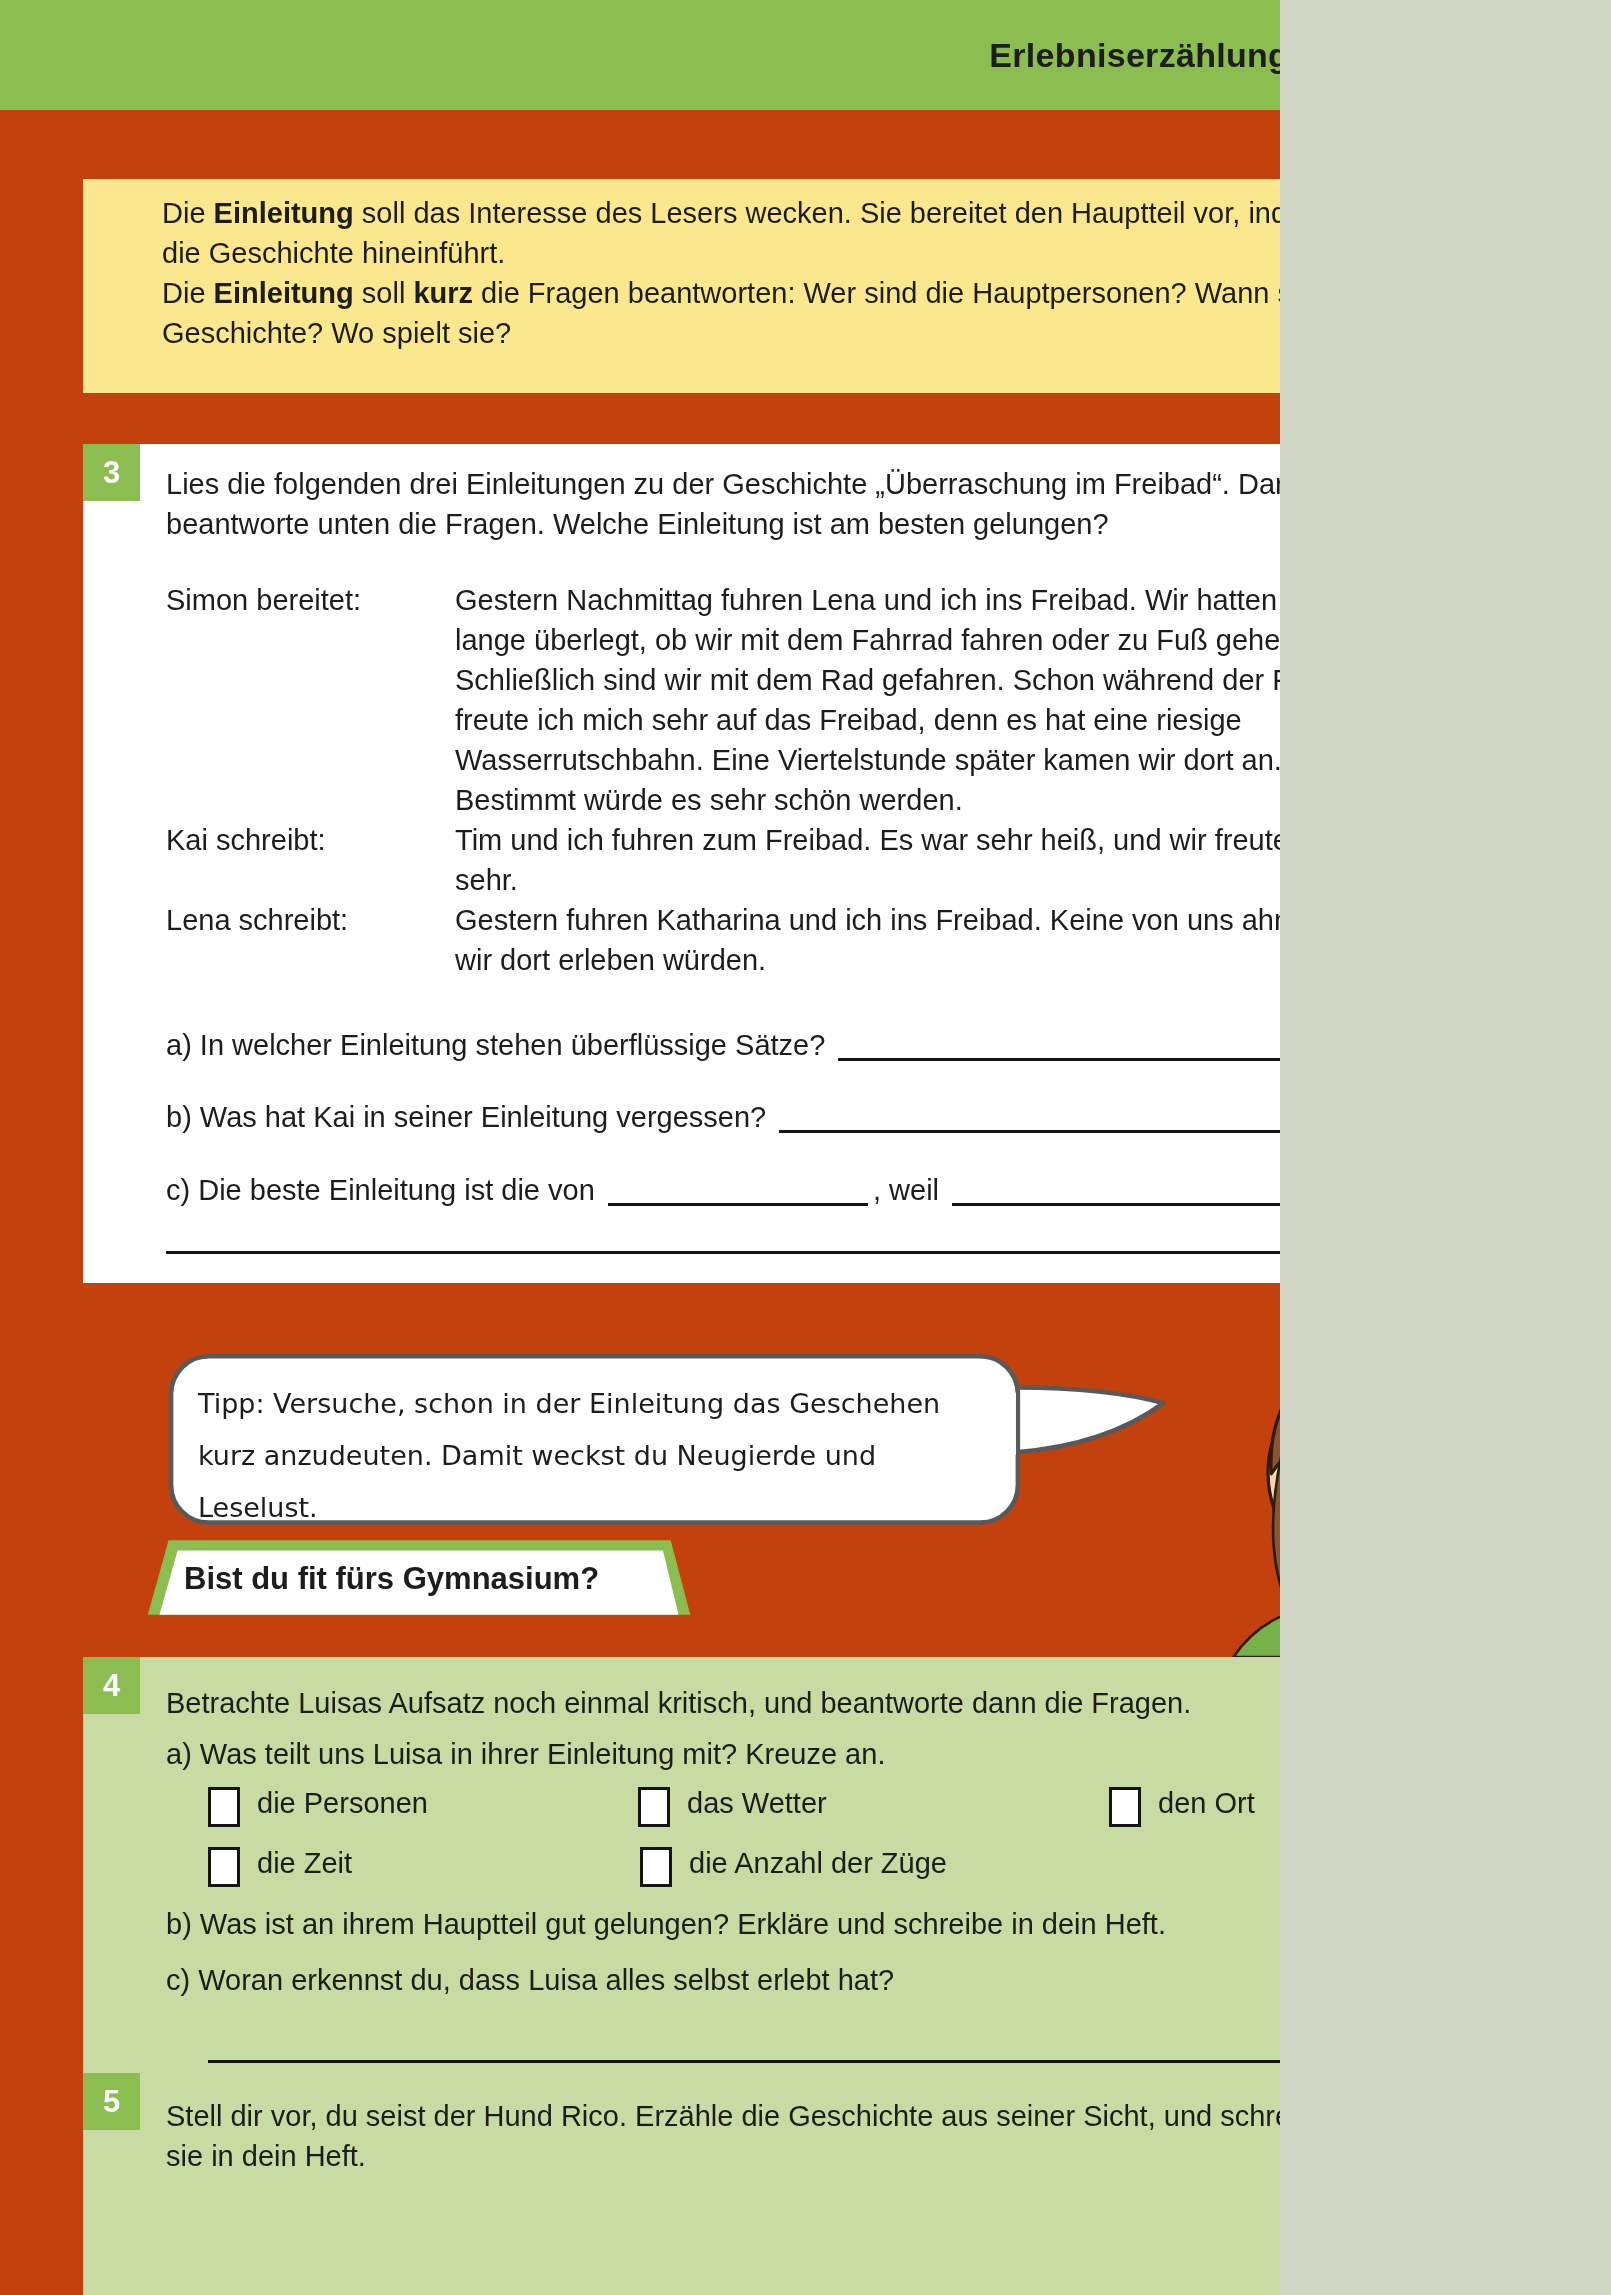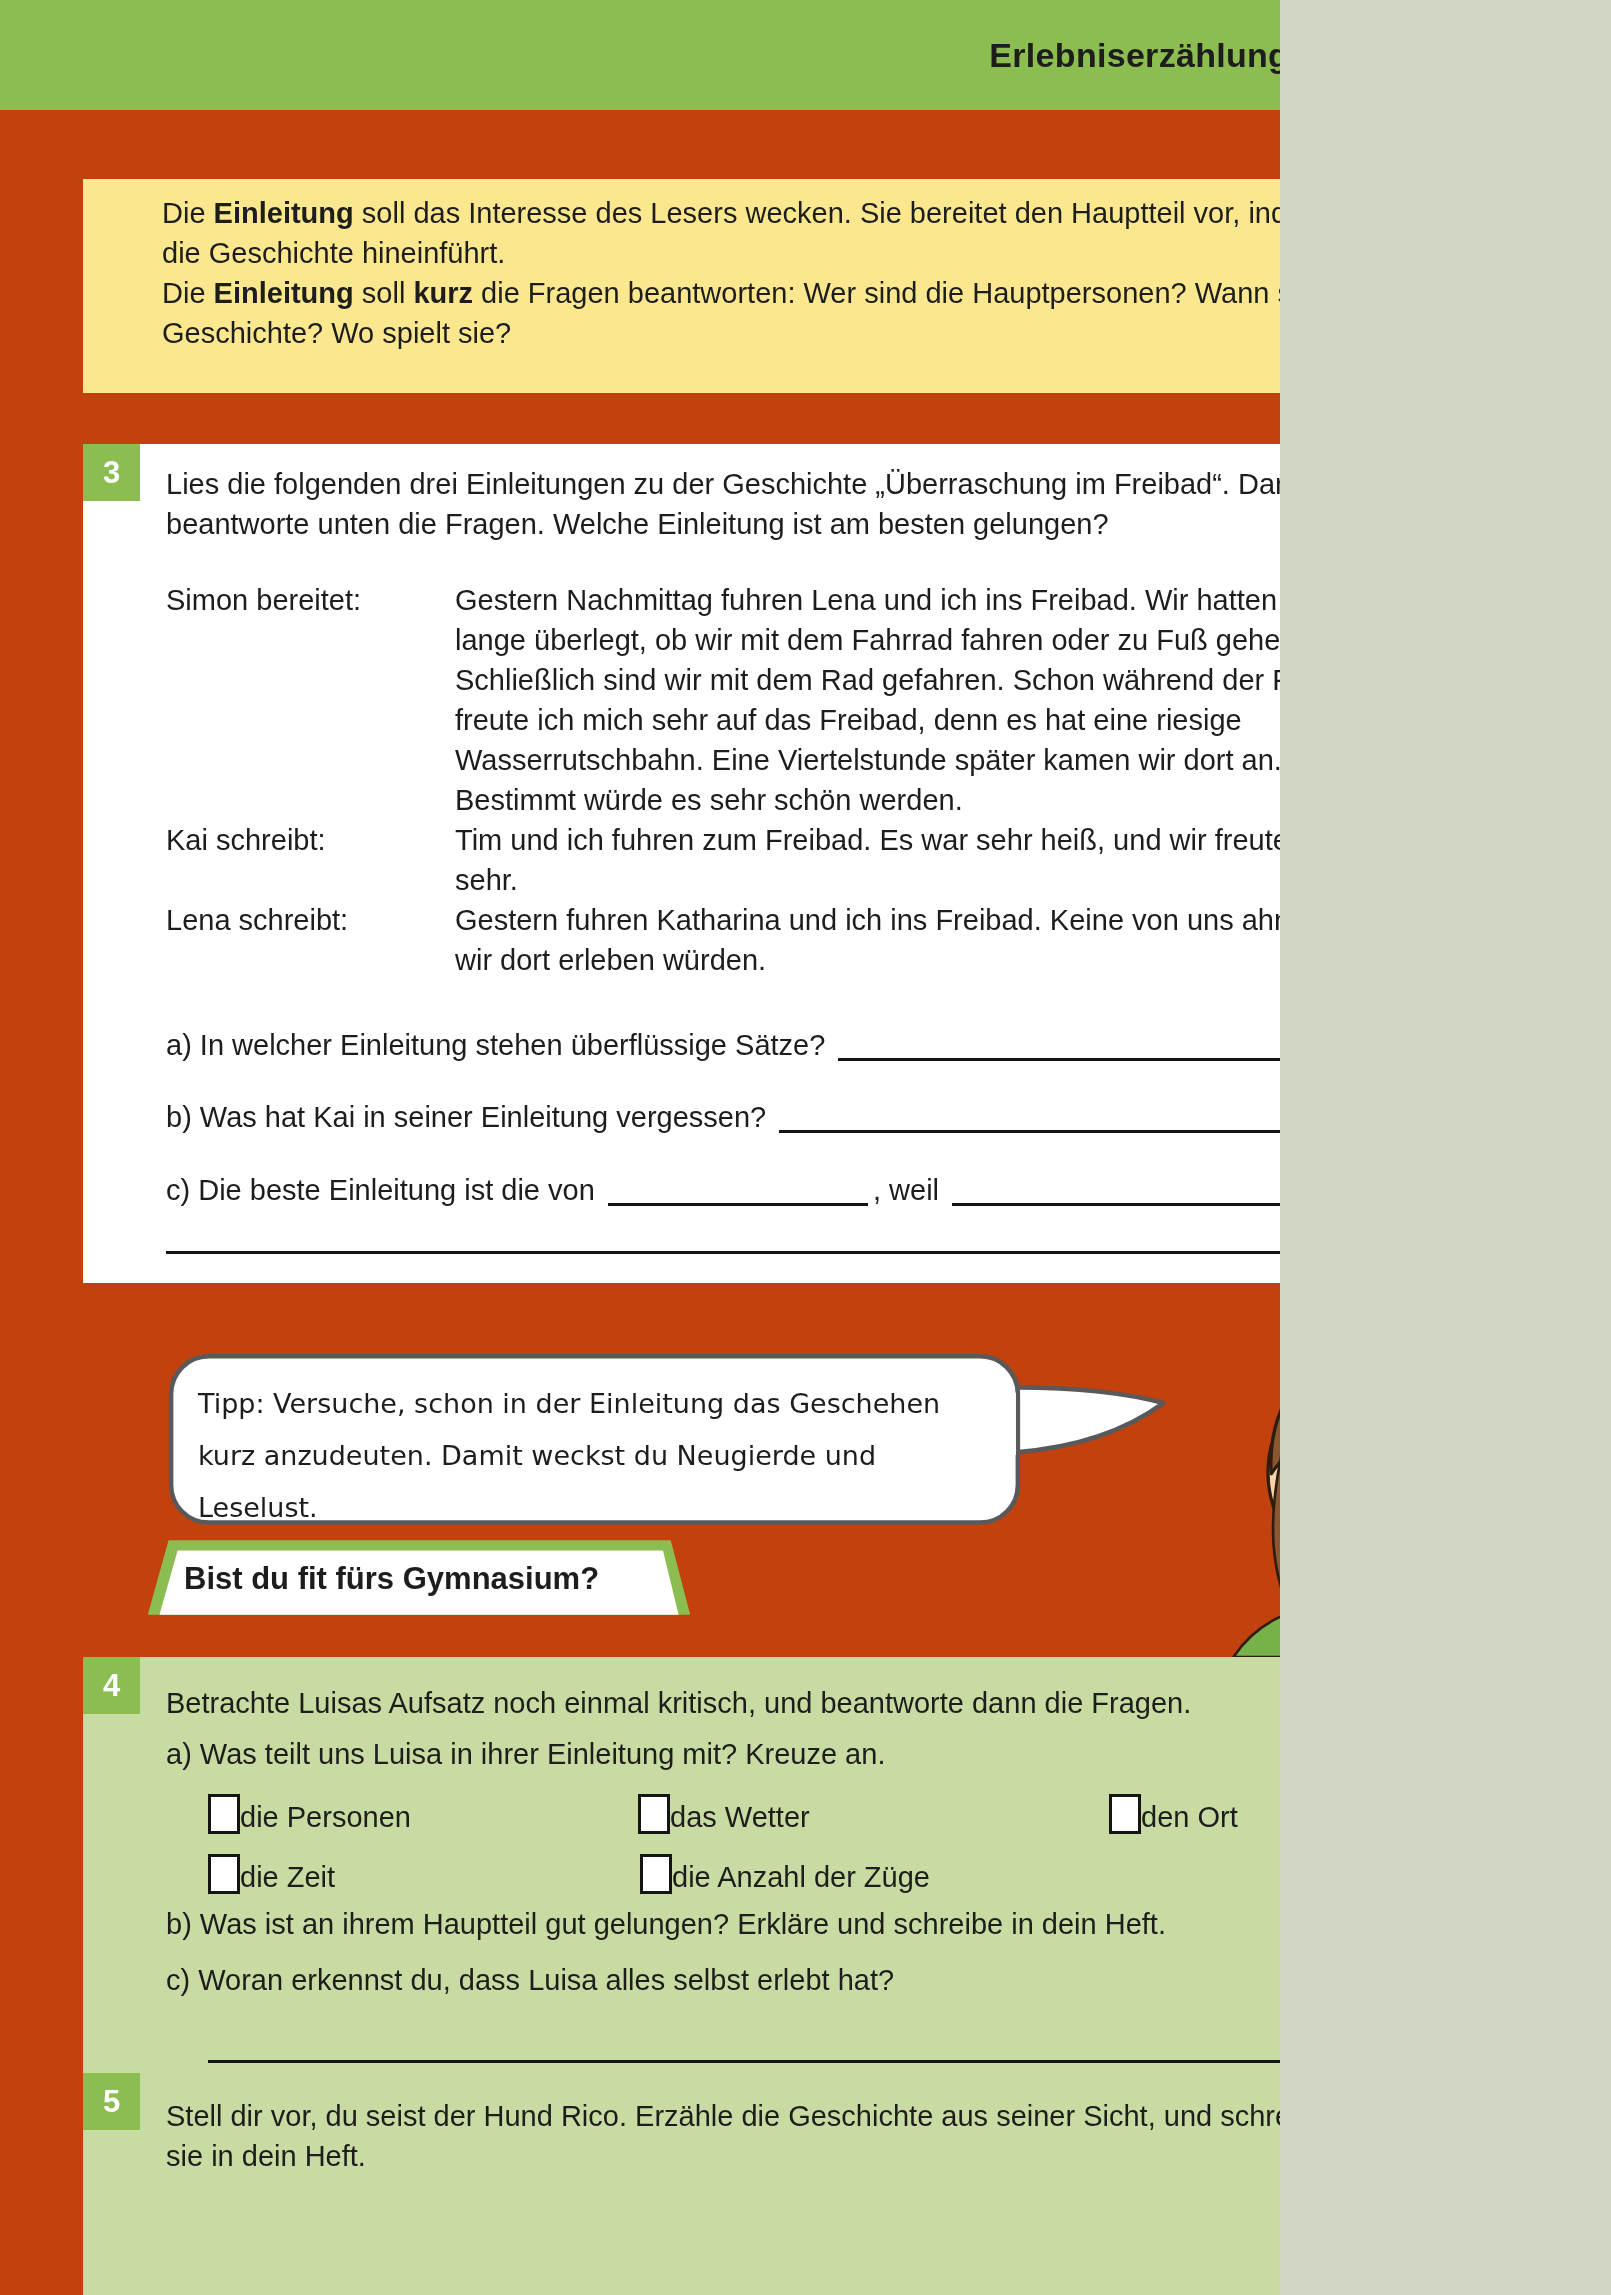--- a/index.html
+++ b/index.html
@@ -69,21 +69,21 @@
   .fit-banner svg{position:absolute;left:0;top:0;}
   .fit-banner-title{
     position:absolute;left:44px;top:21px;font-size:31px;font-weight:bold;color:#1d1d1b;
   }
   
   .green-section{position:absolute;left:83px;top:1657px;width:1529px;height:638px;background:#c8dba2;}
   .badge4{left:83px;top:1657px;}
   .badge5{left:83px;top:2073px;}
   .t4-prompt{position:absolute;left:166px;top:1684px;width:1299px;font-size:29px;line-height:39px;}
   .t4-a{position:absolute;left:166px;top:1738px;font-size:29px;}
-  .cb-group{position:absolute;display:flex;align-items:flex-end;height:47px;font-size:29px;}
+  .cb-group{position:absolute;display:flex;align-items:flex-start;gap:17px;height:47px;font-size:29px;}
   .cb{width:32px;height:40px;background:#ffffff;border:3.2px solid #141414;box-sizing:border-box;}
   .cb1{left:208px;top:1787px;} .cb2{left:638px;top:1787px;} .cb3{left:1109px;top:1787px;}
   .cb4{left:208px;top:1847px;} .cb5{left:640px;top:1847px;}
   .t4-b{position:absolute;left:166px;top:1908px;font-size:29px;}
   .t4-c{position:absolute;left:166px;top:1964px;font-size:29px;}
   .t4-line{position:absolute;left:208px;top:2044px;width:1292px;height:16px;border-bottom:3.2px solid #141414;}
   .t5-prompt{position:absolute;left:166px;top:2096px;width:1208px;font-size:29px;line-height:40px;}
   .timer{position:absolute;width:175px;text-align:center;}
   .timer-5{left:1436px;top:1683px;}
   .timer-30{left:1438px;top:2101px;}

